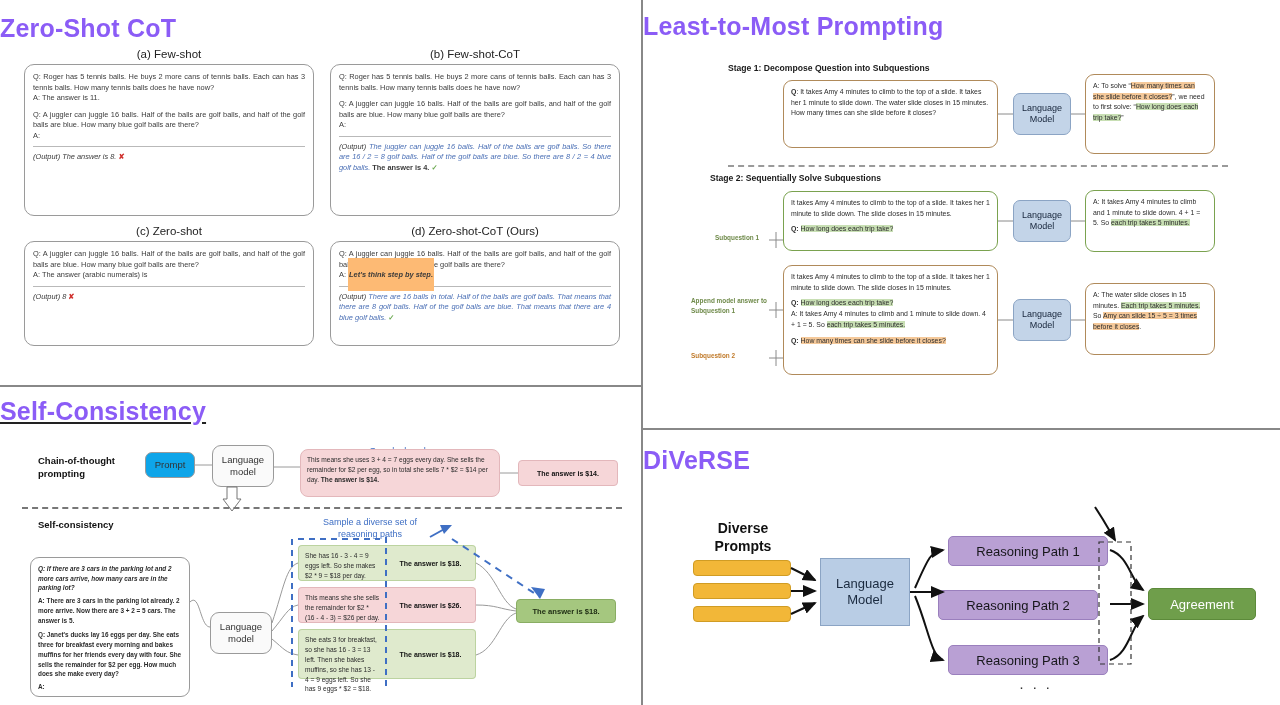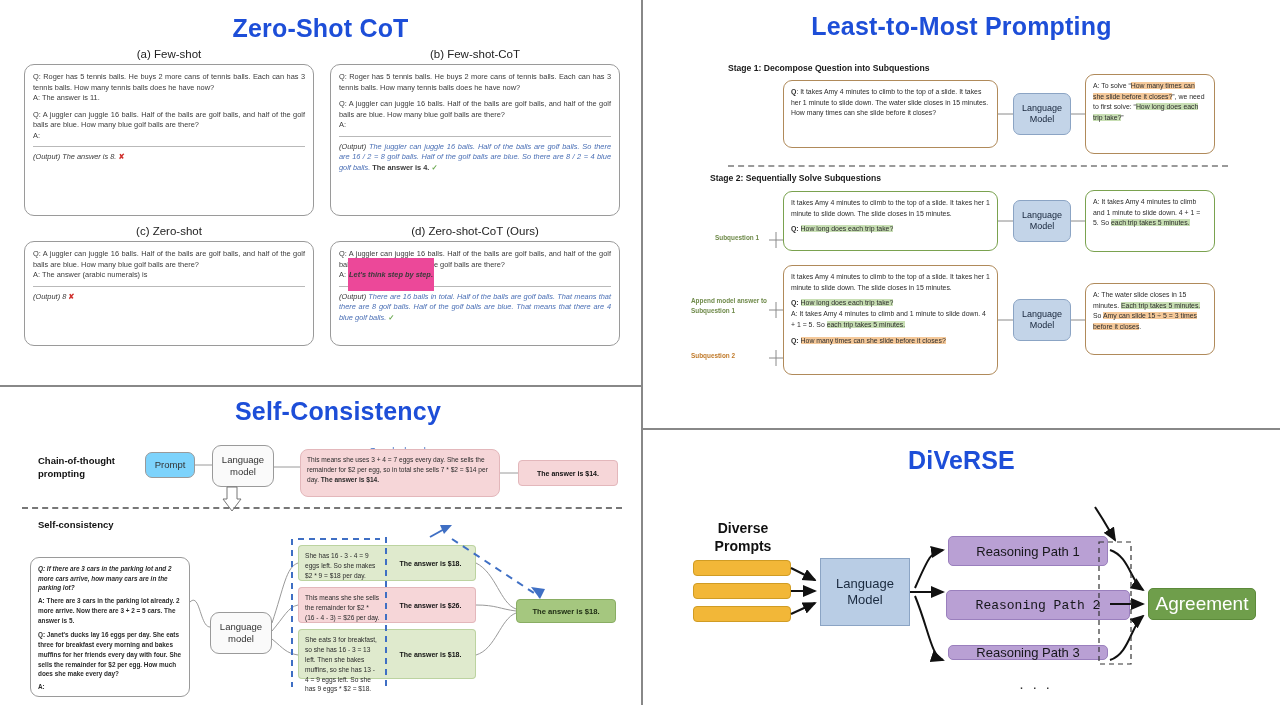--- a/index.html
+++ b/index.html
@@ -7,41 +7,41 @@
   body{
     width:1280px; height:705px; position:relative; overflow:hidden;
     font-family:"Liberation Sans", sans-serif; color:#222;
   }
   .quad{ position:absolute; }
   .vdiv{ position:absolute; left:641px; top:0; width:2px; height:705px; background:#888; }
   .hdiv-l{ position:absolute; left:0; top:385px; width:641px; height:2px; background:#888; }
   .hdiv-r{ position:absolute; left:643px; top:428px; width:637px; height:2px; background:#888; }
 
   .panel-title{
-    font-weight:bold; color:#1d4ed8; text-align:center;
+    font-weight:bold; color:#8b5cf6; 
     font-size:25px; letter-spacing:.2px;
   }
 
   
   #zs{ left:0; top:0; width:641px; height:385px; }
   #zs .panel-title{ margin-top:14px; }
   .zs-cap{ font-size:11.5px; text-align:center; color:#222; margin-bottom:4px; }
   .zs-box{
     border:1px solid #9a9a9a; border-radius:10px; padding:7px 8px 9px 8px;
     font-size:7.4px; line-height:1.42; color:#3a3a3a; background:#fff;
   }
   .zs-box p{ margin:0; text-align:justify; }
   .zs-box .gap{ height:6px; }
   .hr{ border:0; border-top:1px solid #b9b9b9; margin:5px 0 5px 0; }
   .out-blue{ color:#4a6fb5; font-style:italic; }
   .out-ital{ font-style:italic; }
   .bold{ font-weight:bold; }
   .xmark{ color:#d0312d; font-weight:bold; }
   .check{ color:#6aa84f; font-weight:bold; }
-  .pinkhl{ background:#ec4899; padding:12px 1px; font-weight:bold; font-style:italic; }
+  .pinkhl{ background:#fdba74; padding:12px 1px; font-weight:bold; font-style:italic; }
 
   .zs-cell{ position:absolute; }
 
   
   #ltm{ left:643px; top:0; width:637px; height:428px; }
   #ltm .panel-title{ margin-top:12px; }
   .stage-label{ font-size:8.6px; font-weight:bold; color:#1a1a1a; }
   .bubble{
     border:1px solid #b08a5a; border-radius:9px; background:#fff;
     font-size:6.9px; line-height:1.55; color:#2b2b2b; padding:6px 7px;
@@ -52,21 +52,21 @@
     display:flex; align-items:center; justify-content:center; text-align:center;
     font-size:9px; color:#16243a; line-height:1.25;
   }
   .hl-o{ background:#f5c99a; }
   .hl-g{ background:#c8dfb4; }
   .dash-sep{ position:absolute; border-top:2px dashed #9a9a9a; }
   .sublabel{ font-size:6.4px; color:#6f8a4a; font-weight:bold; }
   .sublabel.orange{ color:#c07a2a; }
 
   
-  #sc{ left:0; top:387px; width:676px; height:318px; }
+  #sc{ left:0; top:387px; width:676px; height:318px;text-decoration:underline; }
   #sc .panel-title{ margin-top:10px; }
   .sc-lbl{ font-size:9.5px; font-weight:bold; color:#111; line-height:1.35; }
   .sc-node{
     border:1px solid #9a9a9a; border-radius:7px; background:#fafafa;
     display:flex; align-items:center; justify-content:center; text-align:center;
     font-size:9.5px; color:#333; line-height:1.25;
   }
   .sc-pink{ background:#f6d6d8; border:1px solid #e3b7bb; border-radius:8px;
             font-size:6.6px; line-height:1.5; padding:5px 6px; color:#2b2b2b; }
   .sc-pink2{ background:#f6d6d8; border:1px solid #e3b7bb; border-radius:4px;
@@ -94,21 +94,21 @@
           display:flex;align-items:center;justify-content:center;text-align:center;
           font-size:13px; color:#1a2a3f; line-height:1.2; }
   .dv-path{ background:#b9a0d4; border:1px solid #9a7fbd; border-radius:5px;
             display:flex;align-items:center;justify-content:center;
             font-size:13px; color:#16161a; }
   .dv-verifier{ background:#b7c8e4; border:1px solid #8ba4c4;
             display:flex;align-items:center;justify-content:center;
             font-size:13px; font-weight:bold; color:#111; }
   .dv-agree{ background:#6f9e4b; border:1px solid #5c8a3a; border-radius:5px;
             display:flex;align-items:center;justify-content:center;
-            font-size:19px; color:#fff; }
+            font-size:13px; color:#fff; }
   .dots{ position:absolute; font-size:15px; color:#333; letter-spacing:2px; }
   svg.ov{ position:absolute; left:0; top:0; overflow:visible; pointer-events:none; }
 </style>
 </head>
 <body>
 
 <div class="vdiv"></div>
 <div class="hdiv-l"></div>
 <div class="hdiv-r"></div>
 
@@ -262,21 +262,21 @@
     <line x1="126" y1="358" x2="140" y2="358" stroke="#8a8a8a" stroke-width="1"></line>
     <line x1="133" y1="350" x2="133" y2="366" stroke="#8a8a8a" stroke-width="1"></line>
   </svg>
 </div>
 
 <div class="quad" id="sc">
   <div class="panel-title">Self-Consistency</div>
 
   <div class="sc-lbl" style="position:absolute; left:38px; top:68px; white-space:pre-line;">Chain-of-thought
 prompting</div>
-  <div class="sc-node" style="position:absolute; left:145px; top:65px; width:50px; height:26px; background:#7dd3fc;">Prompt</div>
+  <div class="sc-node" style="position:absolute; left:145px; top:65px; width:50px; height:26px; background:#0ea5e9;">Prompt</div>
   <div class="sc-node" style="position:absolute; left:212px; top:58px; width:62px; height:42px; white-space:pre-line; border-radius:9px;">Language
 model</div>
 
   <div class="sc-anno" style="position:absolute; left:300px; top:48px; width:200px;margin-top:11px;">Greedy decode</div>
   <div class="sc-pink" style="position:absolute; left:300px; top:62px; width:200px; height:48px;">
     <span>This means she uses 3 + 4 = 7 eggs every day. She sells the remainder for $2 per egg, so in total she sells 7 * $2 = $14 per day.</span>
     <span class="bold">The answer is $14.</span>
   </div>
   <div class="sc-pink2" style="position:absolute; left:518px; top:73px; width:100px; height:26px;">The answer is $14.</div>
 
@@ -284,20 +284,22 @@
     <line x1="195" y1="78" x2="212" y2="78" stroke="#9a9a9a" stroke-width="1"></line>
     <line x1="274" y1="80" x2="300" y2="80" stroke="#9a9a9a" stroke-width="1"></line>
     <line x1="500" y1="86" x2="518" y2="86" stroke="#9a9a9a" stroke-width="1"></line>
     <polygon points="227,100 237,100 237,112 241,112 232,124 223,112 227,112" fill="#fff" stroke="#777" stroke-width="1"></polygon>
   </svg>
 
   <div class="dashline" style="left:22px; top:120px; width:600px;"></div>
 
   <div class="sc-lbl" style="position:absolute; left:38px; top:132px;">Self-consistency</div>
 
+  <div class="sc-anno" style="position:absolute; left:290px; top:130px; width:160px; white-space:pre-line;">Sample a diverse set of
+reasoning paths</div>
 
   <div class="sc-q" style="position:absolute; left:30px; top:170px; width:160px; height:140px;">
     <p class="bold out-ital">Q: If there are 3 cars in the parking lot and 2 more cars arrive, how many cars are in the parking lot?</p>
     <p style="margin-top:3px;" class="bold">A: There are 3 cars in the parking lot already. 2 more arrive. Now there are 3 + 2 = 5 cars. The answer is 5.</p>
     <p style="margin-top:5px;" class="bold">Q: Janet's ducks lay 16 eggs per day. She eats three for breakfast every morning and bakes muffins for her friends every day with four. She sells the remainder for $2 per egg. How much does she make every day?</p>
     <p style="margin-top:3px;" class="bold">A:</p>
   </div>
 
   <div class="sc-node" style="position:absolute; left:210px; top:225px; width:62px; height:42px; white-space:pre-line; border-radius:9px;">Language
 model</div>
@@ -338,22 +340,22 @@
 Prompts</div>
 
   <div class="dv-prompt" style="position:absolute; left:50px; top:130px; width:98px; height:16px;"></div>
   <div class="dv-prompt" style="position:absolute; left:50px; top:153px; width:98px; height:16px;"></div>
   <div class="dv-prompt" style="position:absolute; left:50px; top:176px; width:98px; height:16px;"></div>
 
   <div class="dv-lm" style="position:absolute; left:177px; top:128px; width:90px; height:68px; white-space:pre-line;">Language
 Model</div>
 
   <div class="dv-path" style="position:absolute; left:305px; top:106px; width:160px; height:30px;">Reasoning Path 1</div>
-  <div class="dv-path" style="position:absolute; left:303px; top:160px; width:184px; height:30px;font-family:Liberation Mono, monospace;">Reasoning Path 2</div>
-  <div class="dv-path" style="position:absolute; left:305px; top:215px; width:160px; height:15px;">Reasoning Path 3</div>
+  <div class="dv-path" style="position:absolute; left:295px; top:160px; width:160px; height:30px;">Reasoning Path 2</div>
+  <div class="dv-path" style="position:absolute; left:305px; top:215px; width:160px; height:30px;">Reasoning Path 3</div>
 
 
   <div class="dv-agree" style="position:absolute; left:505px; top:158px; width:108px; height:32px;">Agreement</div>
 
   <div class="dots" style="left:376px; top:248px;">· · ·</div>
 
   <svg class="ov" width="637" height="275">
     <defs>
       <marker id="ar" markerWidth="7" markerHeight="7" refX="6" refY="3" orient="auto">
         <polygon points="0,0 7,3 0,6" fill="#111"></polygon>

